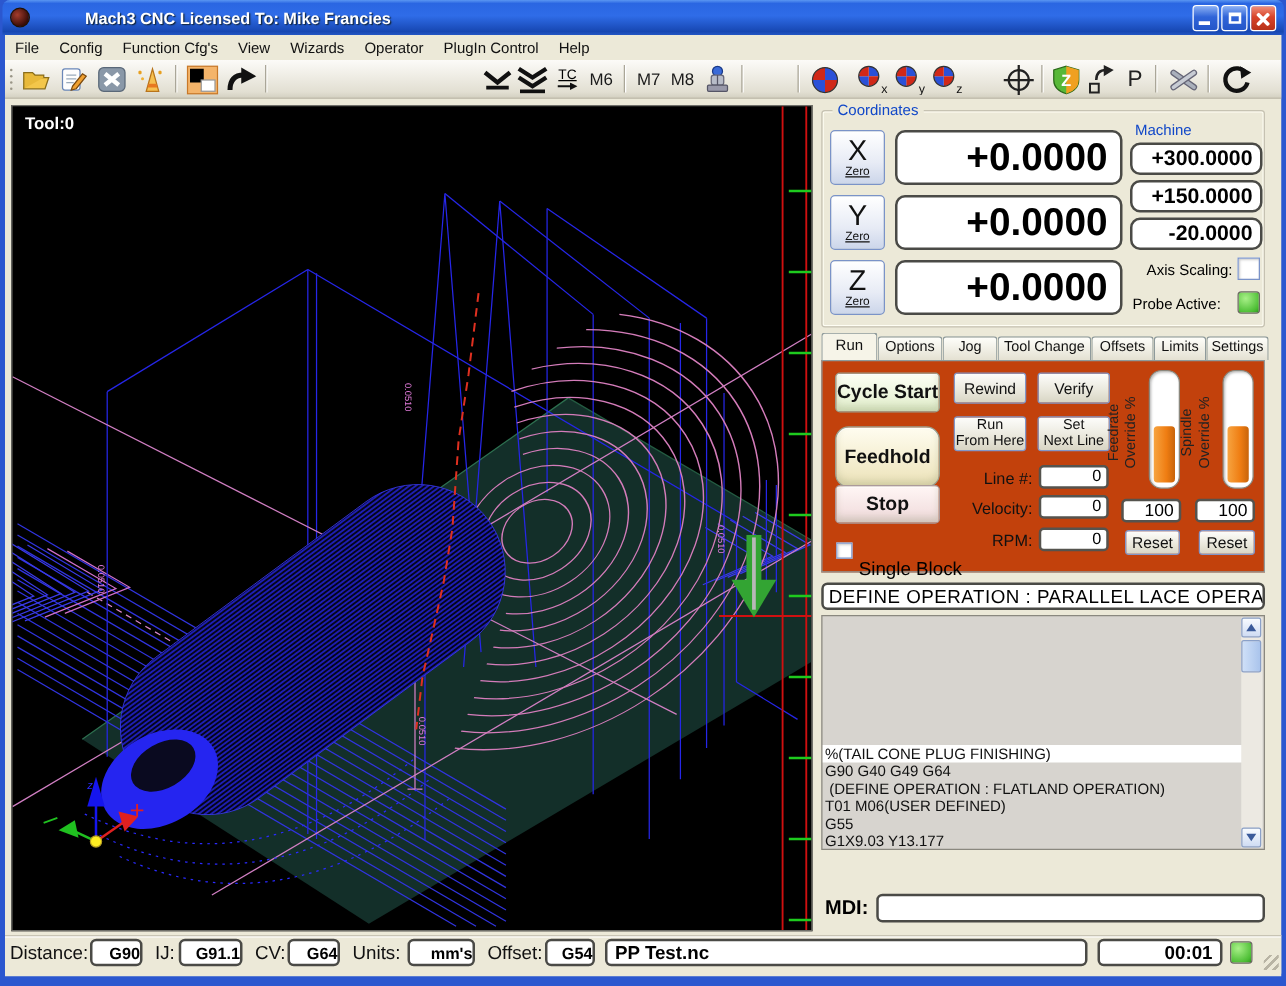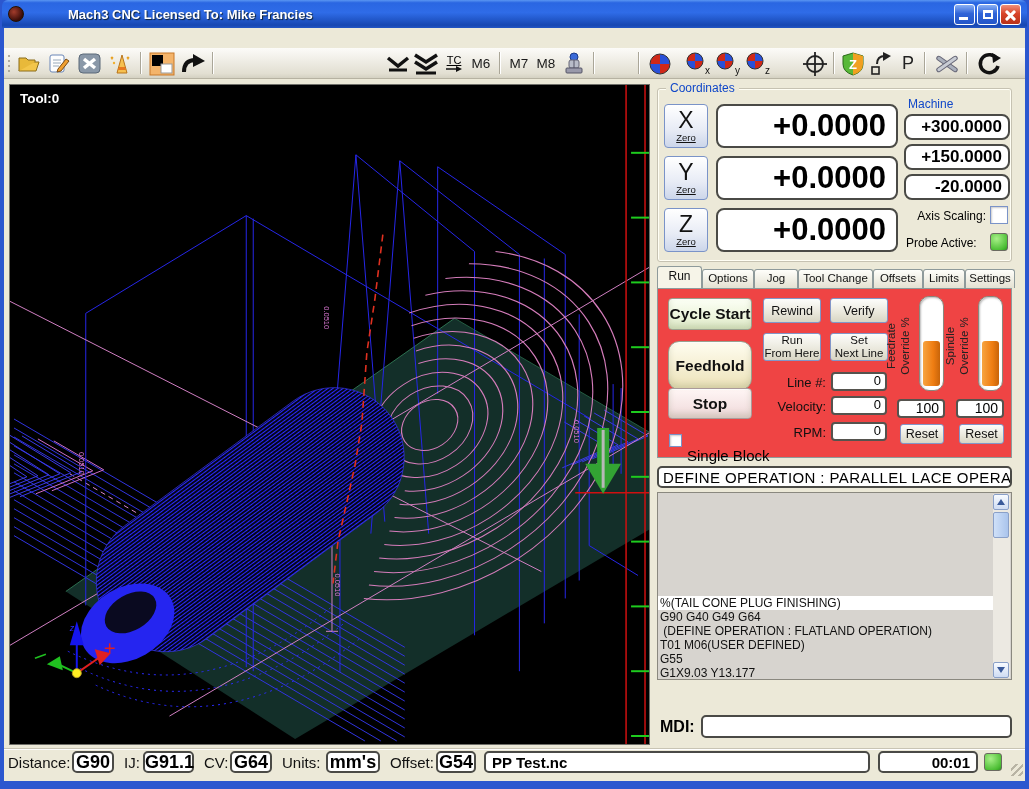--- a/index.html
+++ b/index.html
@@ -41,21 +41,21 @@
     display:flex;flex-direction:column;align-items:center;justify-content:center;line-height:1;}
   .zerobtn .letter{font-size:23px;color:#111;}
   .zerobtn .zero{font-size:9.5px;text-decoration:underline;color:#111;margin-top:1px;}
   .fieldlabel{font-size:13px;color:#111;text-align:right;}
   .numfield{background:#fff;border:2px solid #55534e;border-radius:4px;font-size:13px;text-align:right;padding:0 4px;line-height:14px;color:#000;}
   
   .tabstrip{position:absolute;display:flex;align-items:flex-end;}
   .tab{border:1px solid #8e9a9b;border-bottom:none;border-radius:3px 3px 0 0;background:linear-gradient(180deg,#fefefa,#e4e1d2);
     font-size:11.5px;padding:2px 0 2px;text-align:center;color:#111;height:19px;}
   .tab.active{background:#f6f4e8;height:22px;font-size:12px;box-shadow:inset 0 2px 0 #f6f4e8;position:relative;z-index:2;}
-  .tabpanel{position:absolute;background:#ef4444;border:1px solid #8e9a9b;}
+  .tabpanel{position:absolute;background:#c2410c;border:1px solid #8e9a9b;}
   .bigbtn{position:absolute;border-radius:4px;border:1px solid #9aa08e;font-weight:bold;font-size:15.5px;color:#111;
     display:flex;align-items:center;justify-content:center;box-shadow:inset 0 -4px 6px rgba(120,130,90,.25), inset 0 1px 0 #fff;}
   .btn-green{background:linear-gradient(180deg,#fcfff5,#e2eecb);}
   .btn-tan{background:linear-gradient(180deg,#fffdf0,#ece2b8);}
   .btn-pink{background:linear-gradient(180deg,#fff6f5,#efd9da);border-color:#ab9a9a;}
   .xpbtn{position:absolute;background:linear-gradient(180deg,#fdfdfb,#e9e7db 60%,#d8d5c4);border:1px solid #8296c8;border-radius:3px;
     font-size:12.5px;color:#111;display:flex;align-items:center;justify-content:center;text-align:center;white-space:pre-line;line-height:1.12;}
   .rotlabel{position:absolute;width:96px;height:30px;transform:rotate(-90deg);text-align:center;
     font-size:11.5px;line-height:1.18;white-space:pre-line;color:#222;}
   .slidertrack{position:absolute;background:#fff;border:1px solid #8a887e;border-radius:10px;box-shadow:inset 1px 1px 2px #bbb;}
@@ -73,21 +73,21 @@
     border:1px solid #8aa0c8;border-radius:2px;display:flex;align-items:center;justify-content:center;}
   .tri-up{width:0;height:0;border-left:4px solid transparent;border-right:4px solid transparent;border-bottom:6px solid #3a5a9a;}
   .tri-down{width:0;height:0;border-left:4px solid transparent;border-right:4px solid transparent;border-top:6px solid #3a5a9a;}
   .sbthumb{position:absolute;left:0;top:18px;width:16px;height:26px;background:linear-gradient(90deg,#cfe0f8,#aac4ec);
     border:1px solid #8aa0c8;border-radius:2px;}
   .mdi-input{position:absolute;background:#fff;border:2px solid #4a4a46;border-radius:5px;font-size:14px;padding:0 4px;outline:none;}
   
   .statusbar{position:absolute;left:0;right:0;top:720px;height:31px;background:#ece9d8;border-top:1px solid #c8c4b4;box-shadow:inset 0 1px 0 #fff;}
   .stlabel{position:absolute;top:5px;font-size:15px;color:#111;}
   .stbox{position:absolute;top:2px;height:22px;background:#fff;border:2px solid #4a4a46;border-radius:5px;
-    font-size:18px;font-weight:bold;text-align:center;line-height:19px;color:#000;}
+    font-size:13px;font-weight:bold;text-align:right;line-height:19px;color:#000;}
   .grip{position:absolute;right:2px;bottom:3px;width:12px;height:12px;
     background:repeating-linear-gradient(135deg,transparent 0 3px,#b8b4a4 3px 5px);}
   svg text{font-family:"Liberation Sans",sans-serif;}
 </style>
 </head>
 <body>
 
 <div class="win">
 
   <div class="titlebar">
@@ -102,20 +102,30 @@
         </span>
       <span class="wbtn close">
           <span class="xglyph1"></span>
           <span class="xglyph2"></span>
         </span>
     </span>
   </div>
 
   <div class="content">
 
+    <div class="menubar">
+      <span class="menu-item">File</span>
+      <span class="menu-item">Config</span>
+      <span class="menu-item">Function Cfg's</span>
+      <span class="menu-item">View</span>
+      <span class="menu-item">Wizards</span>
+      <span class="menu-item">Operator</span>
+      <span class="menu-item">PlugIn Control</span>
+      <span class="menu-item">Help</span>
+    </div>
 
     <div class="toolbar">
       <span class="tb" style="left:2px;width:6px;">
         <svg width="5" height="22">
             <circle cx="2" cy="3" r="1" fill="#9a9688"></circle>
             <circle cx="2" cy="8" r="1" fill="#9a9688"></circle>
             <circle cx="2" cy="13" r="1" fill="#9a9688"></circle>
             <circle cx="2" cy="18" r="1" fill="#9a9688"></circle>
           </svg>
       </span>

